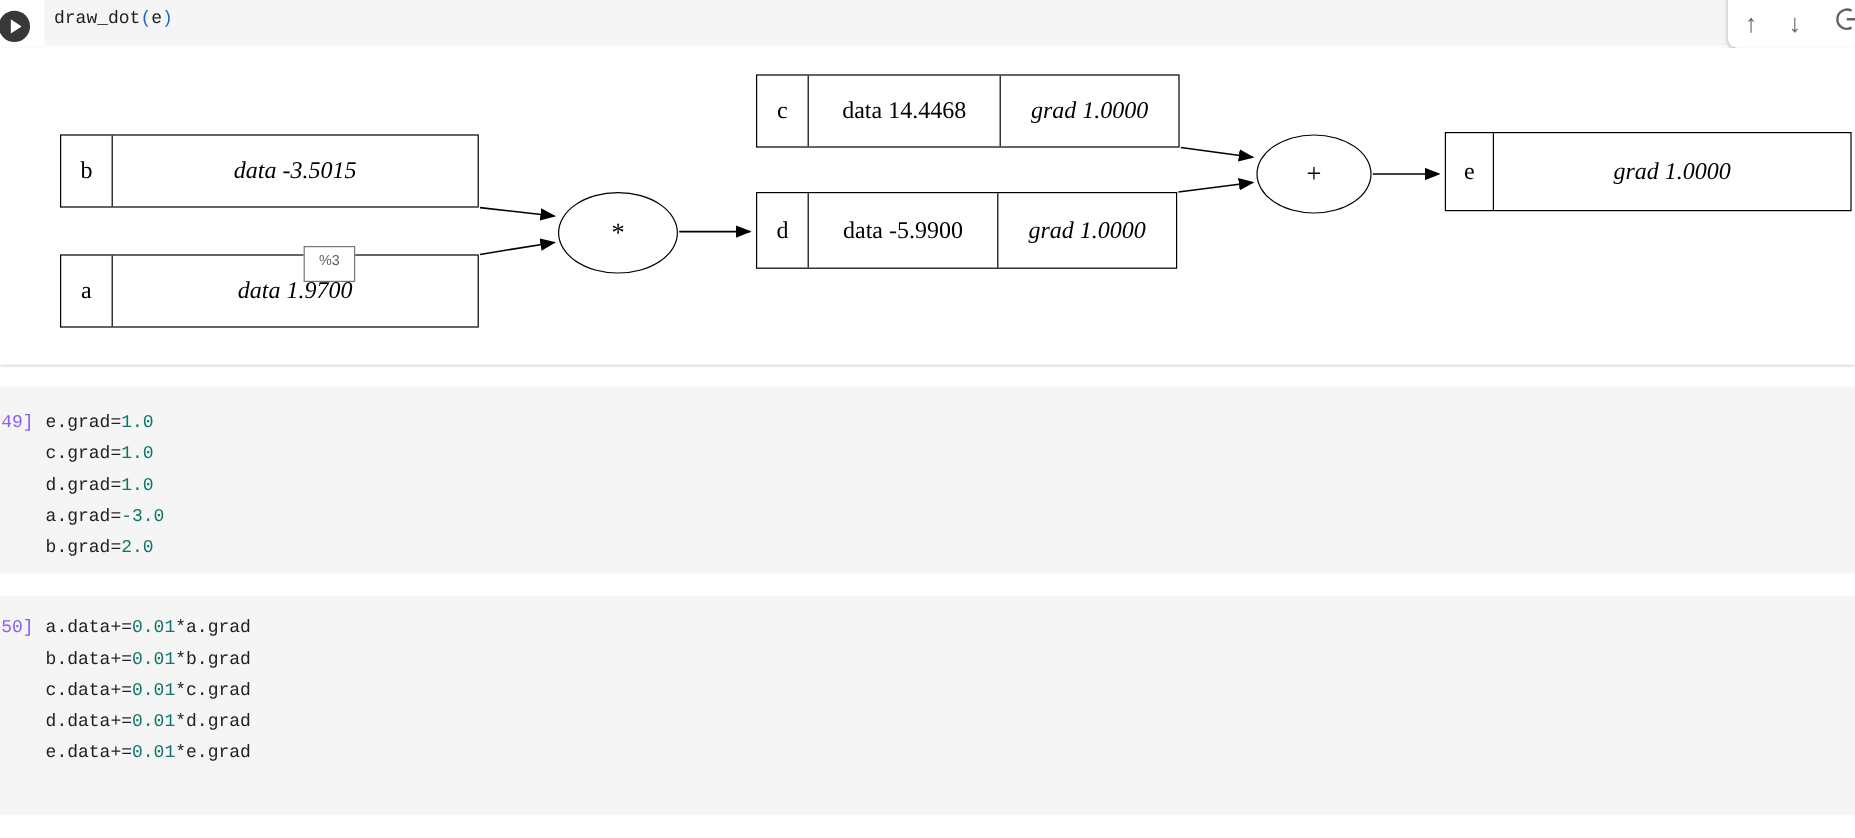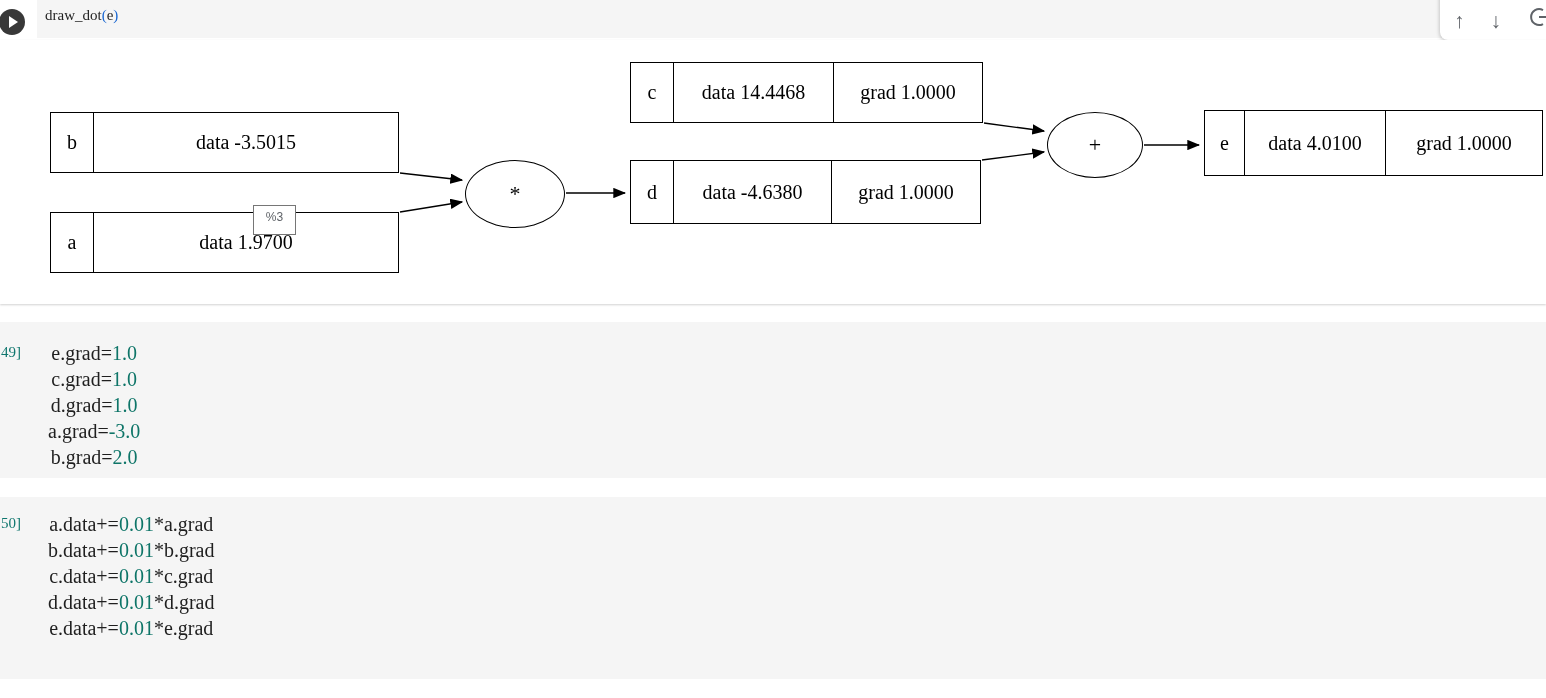--- a/index.html
+++ b/index.html
@@ -1,18 +1,18 @@
 <!DOCTYPE html>
 <html><head>
 <meta charset="utf-8">
 <style>
   * { margin:0; padding:0; box-sizing:border-box; }
   html,body { width:1546px; height:698px; overflow:hidden; background:#fff;
               font-family:"Liberation Sans", sans-serif; }
-  .mono { font-family:Liberation Serif, serif;text-align:center; }
+  .mono { font-family:Liberation Mono, monospace; }
 
   
   #top-cell { position:absolute; left:0; top:0; width:1546px; height:40px; }
   #top-cell .code-area { position:absolute; left:37px; top:0; right:0; height:38px;
       background:#f5f5f5; }
   #run-button { position:absolute; left:-1px; top:9px; width:26px; height:26px;
       border-radius:50%; background:#383838; cursor:pointer; }
   #run-button .tri { position:absolute; left:10px; top:7px; width:0; height:0;
       border-left:9px solid #fff; border-top:6px solid transparent;
       border-bottom:6px solid transparent; }
@@ -27,35 +27,35 @@
 
   #goto-icon { position:absolute; left:2px; top:52px; cursor:pointer; }
 
   
   #graph-cell { position:absolute; left:0; top:40px; width:1546px; height:264px;
       background:#fff; box-shadow:0 1px 2px rgba(0,0,0,0.18); }
   .gnode { position:absolute; display:flex; border:1px solid #000; background:#fff;
       font-family:"Liberation Serif","DejaVu Serif",serif; font-size:20px; color:#000; }
   .gnode .gcell { display:flex; align-items:center; justify-content:center;
       border-right:1px solid #000; white-space:nowrap; padding:0 4px; }
-  .gnode .gcell:last-child { border-right:none; flex:1; }
+  .gnode .gcell:last-child { border-right:none; flex:1;font-style:italic; }
   .gellipse { position:absolute; border:1px solid #000; border-radius:50%; background:#fff;
       display:flex; align-items:center; justify-content:center;
       font-family:"Liberation Serif","DejaVu Serif",serif; font-size:22px; color:#000; }
   #edge-svg { position:absolute; left:0; top:0; width:1546px; height:264px; }
   #graph-tooltip { position:absolute; left:253px; top:165px; width:43px; height:30px;
       background:#fff; border:1px solid #767676; font-size:12px; color:#5f6368;
       text-align:center; padding-top:4px; }
 
   
   .band { position:absolute; left:0; width:1546px; background:#f5f5f5; }
   #band-49 { top:322px; height:156px; }
   #band-50 { top:497px; height:182px; }
-  .prompt { position:absolute; left:1px; font-size:15px; color:#0f766e; }
-  .code-lines { position:absolute; left:48px; font-size:20px; color:#1f1f1f;
+  .prompt { position:absolute; left:1px; font-size:15px; color:#8b5cf6; }
+  .code-lines { position:absolute; left:38px; font-size:15px; color:#1f1f1f;
       line-height:26px; white-space:pre; }
   .num { color:#0e7568; }
 </style>
 </head>
 <body>
 
 <div id="top-cell">
   <div class="code-area"></div>
   <div id="run-button">
     <div class="tri"></div>
@@ -106,27 +106,26 @@
     <div class="gcell">grad 1.0000</div>
   </div>
 
   <div class="gnode" style="left:50px; top:72px; width:349px; height:61px">
     <div class="gcell" style="width:43px">b</div>
     <div class="gcell" style="width:155px">data -3.5015</div>
   </div>
 
   <div class="gnode" style="left:1204px; top:70px; width:339px; height:66px">
     <div class="gcell" style="width:40px">e</div>
-    <div class="gcell" style="width:141px">data 4.0100</div>
     <div class="gcell">grad 1.0000</div>
   </div>
 
   <div class="gnode" style="left:630px; top:120px; width:351px; height:64px">
     <div class="gcell" style="width:43px">d</div>
-    <div class="gcell" style="width:158px">data -4.6380</div>
+    <div class="gcell" style="width:158px">data -5.9900</div>
     <div class="gcell">grad 1.0000</div>
   </div>
 
   <div class="gnode" style="left:50px; top:172px; width:349px; height:61px">
     <div class="gcell" style="width:43px">a</div>
     <div class="gcell" style="width:155px">data 1.9700</div>
   </div>
 
   <div class="gellipse" style="left:465px; top:120px; width:100px; height:68px">*</div>
   <div class="gellipse" style="left:1047px; top:72px; width:96px; height:66px">+</div>

